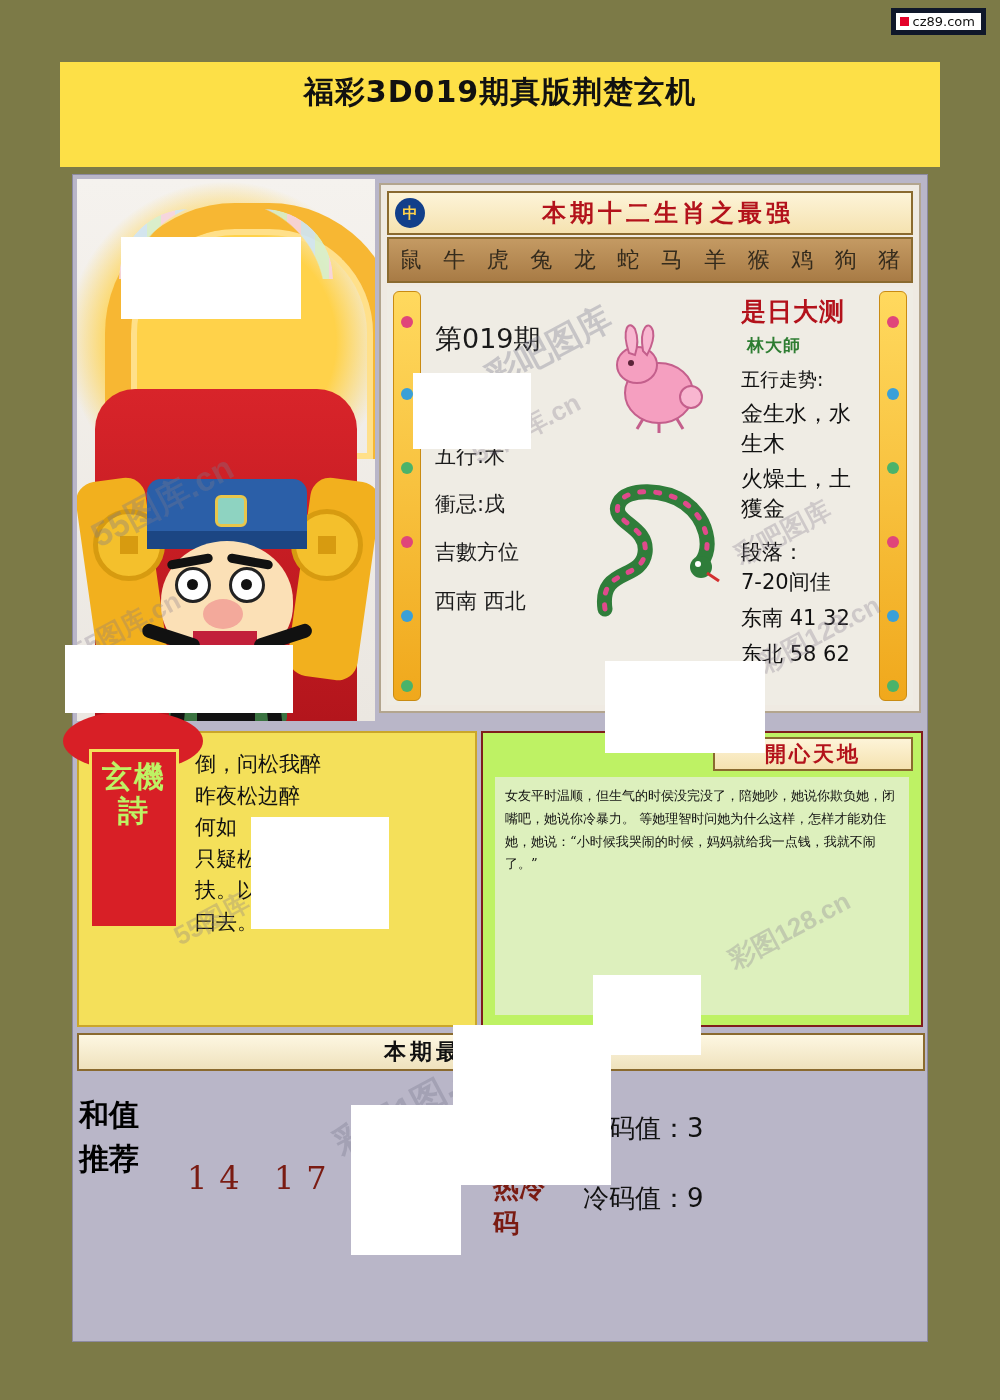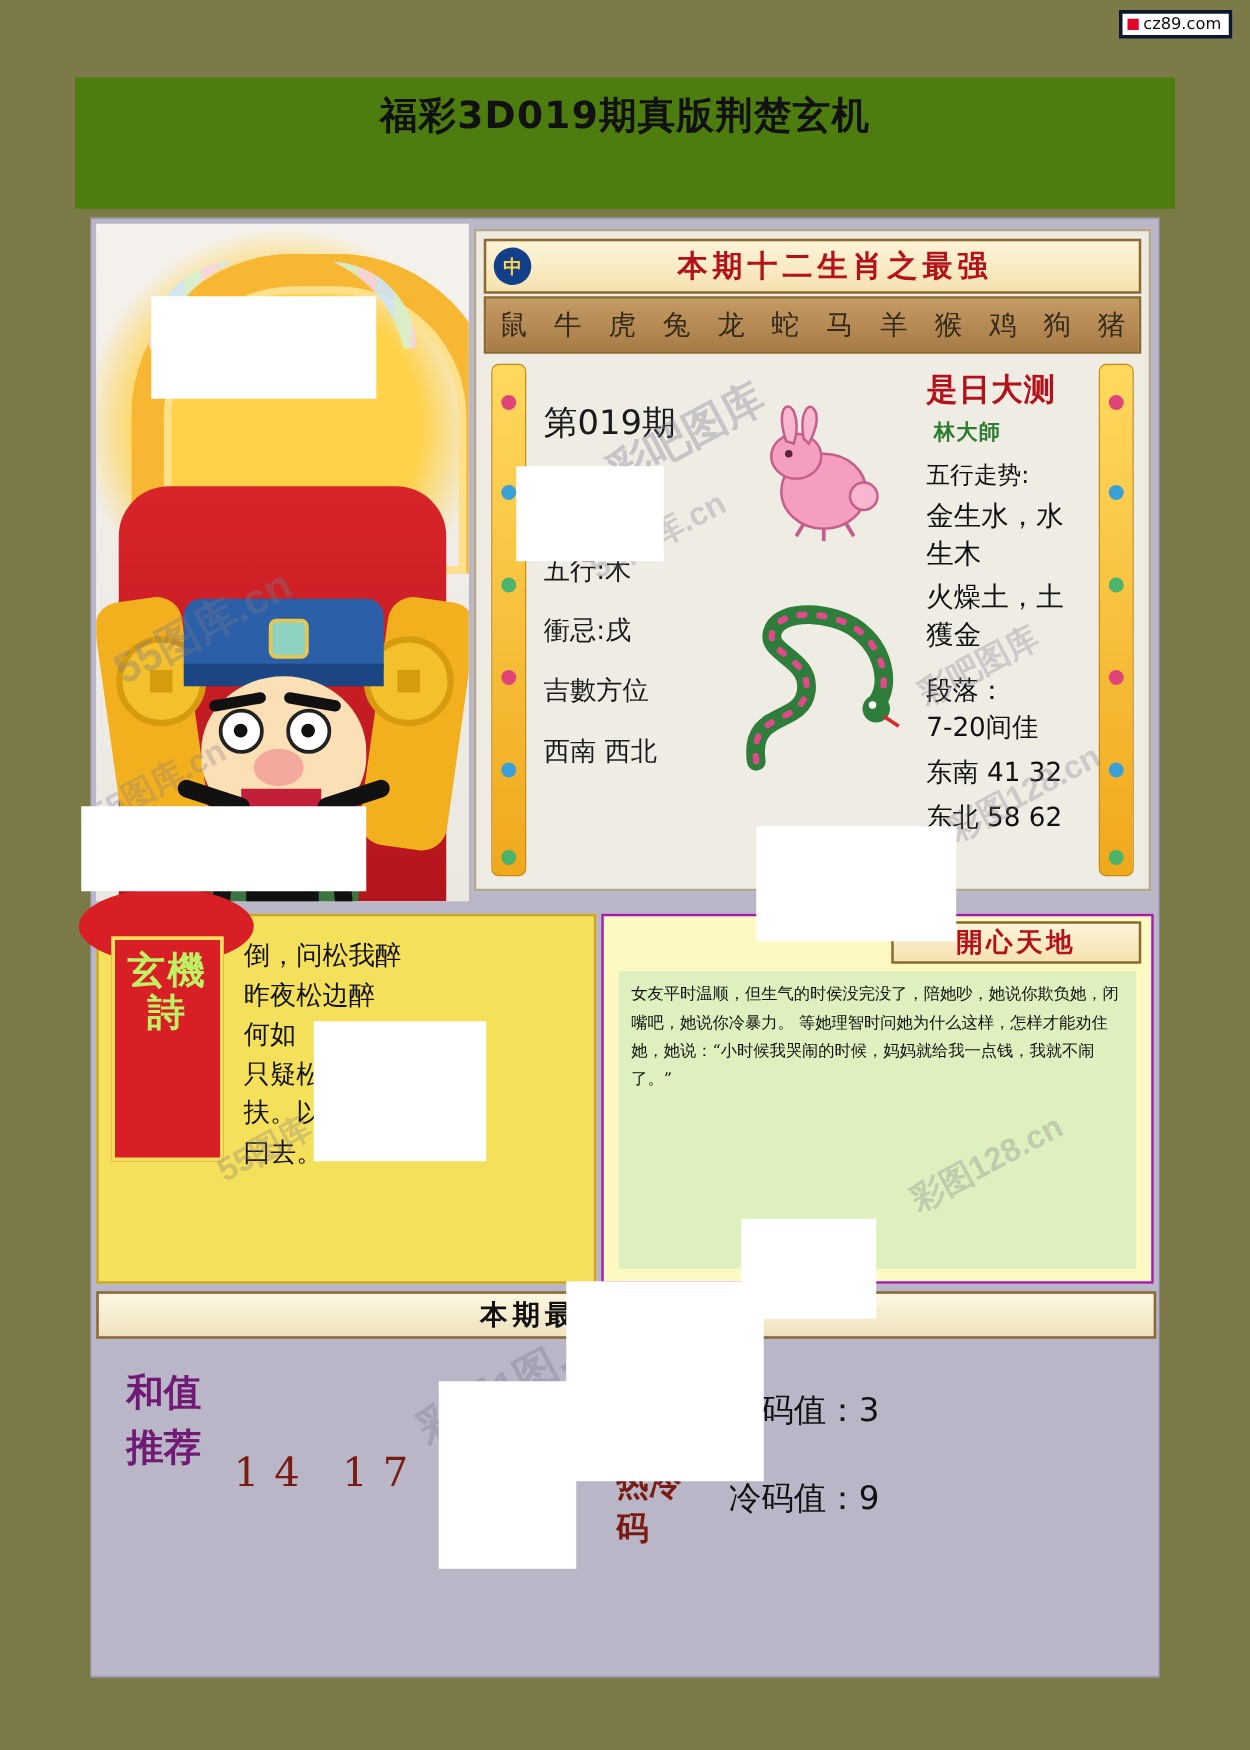--- a/index.html
+++ b/index.html
@@ -7,32 +7,32 @@
     width:1000px;height:1400px;
     background:#7c7a47;
     font-family:"DejaVu Sans","Liberation Sans",sans-serif;
     position:relative;overflow:hidden;
   }
   .page{position:absolute;inset:0;}
 
   
   .cz-badge{
     position:absolute;top:8px;right:14px;
-    background:#ffffff;border:3px solid #0f172a;
+    background:#ffffff;border:5px solid #0f172a;
     padding:2px 6px 2px 4px;
     font-size:13px;color:#111;
     display:flex;align-items:center;gap:4px;
     line-height:1;
   }
   .cz-badge .sq{width:9px;height:9px;background:#e4022a;display:inline-block;}
 
   
   .header{
     position:absolute;left:60px;top:62px;width:880px;height:105px;
-    background:#4d7c0f;
+    background:#fde047;
   }
   .header h1{
     margin:0;padding:10px 0 0 0;
     text-align:center;font-size:30px;font-weight:bold;color:#111;
     letter-spacing:1px;
   }
   .header .sub{
     margin-top:12px;text-align:center;font-size:20px;color:#222;
     letter-spacing:2px;
   }
@@ -203,22 +203,22 @@
     background:#d81f26;border-radius:50%;
   }
   .poem-text{
     position:absolute;left:116px;top:16px;right:10px;
     font-size:21px;color:#111;line-height:1.5;
     font-family:"DejaVu Serif","Liberation Serif",serif;
   }
 
   .joy-panel{
     position:absolute;left:408px;top:0;right:4px;height:296px;
-    background:#fef9c3;
-    border:2px solid #a21caf;box-sizing:border-box;
+    background:#bef264;
+    border:2px solid #7f1d1d;box-sizing:border-box;
   }
   .joy-head{
     position:absolute;right:8px;top:4px;width:200px;height:34px;
     background:linear-gradient(#fdf4d8,#f5e2b0);
     border:2px solid #8a6a2f;box-sizing:border-box;
     display:flex;align-items:center;justify-content:center;
     font-size:21px;font-weight:bold;color:#b3121b;letter-spacing:3px;
   }
   .joy-text{
     position:absolute;left:12px;top:44px;right:12px;bottom:10px;
@@ -234,22 +234,22 @@
     background:linear-gradient(#fdf7e2,#efe2bd);
     border:2px solid #8a6a2f;box-sizing:border-box;
     display:flex;align-items:center;justify-content:center;
     font-size:22px;font-weight:bold;color:#111;letter-spacing:4px;
   }
   .ana-body{
     position:absolute;left:4px;top:898px;width:848px;bottom:4px;
     background:#b9b6c8;
   }
   .he-label{
-    position:absolute;left:24px;top:20px;width:60px;
-    font-size:30px;color:#701a75;font-weight:bold;line-height:1.45;
+    position:absolute;left:2px;top:20px;width:60px;
+    font-size:30px;color:#000000;font-weight:bold;line-height:1.45;
     text-align:center;
   }
   .he-nums{
     position:absolute;left:110px;top:86px;
     font-size:32px;color:#7a1b12;letter-spacing:12px;
     font-family:"DejaVu Serif","Liberation Serif",serif;
   }
   .exp-label{
     position:absolute;left:416px;top:28px;width:66px;
     font-size:26px;color:#7a1b12;font-weight:bold;line-height:1.35;

